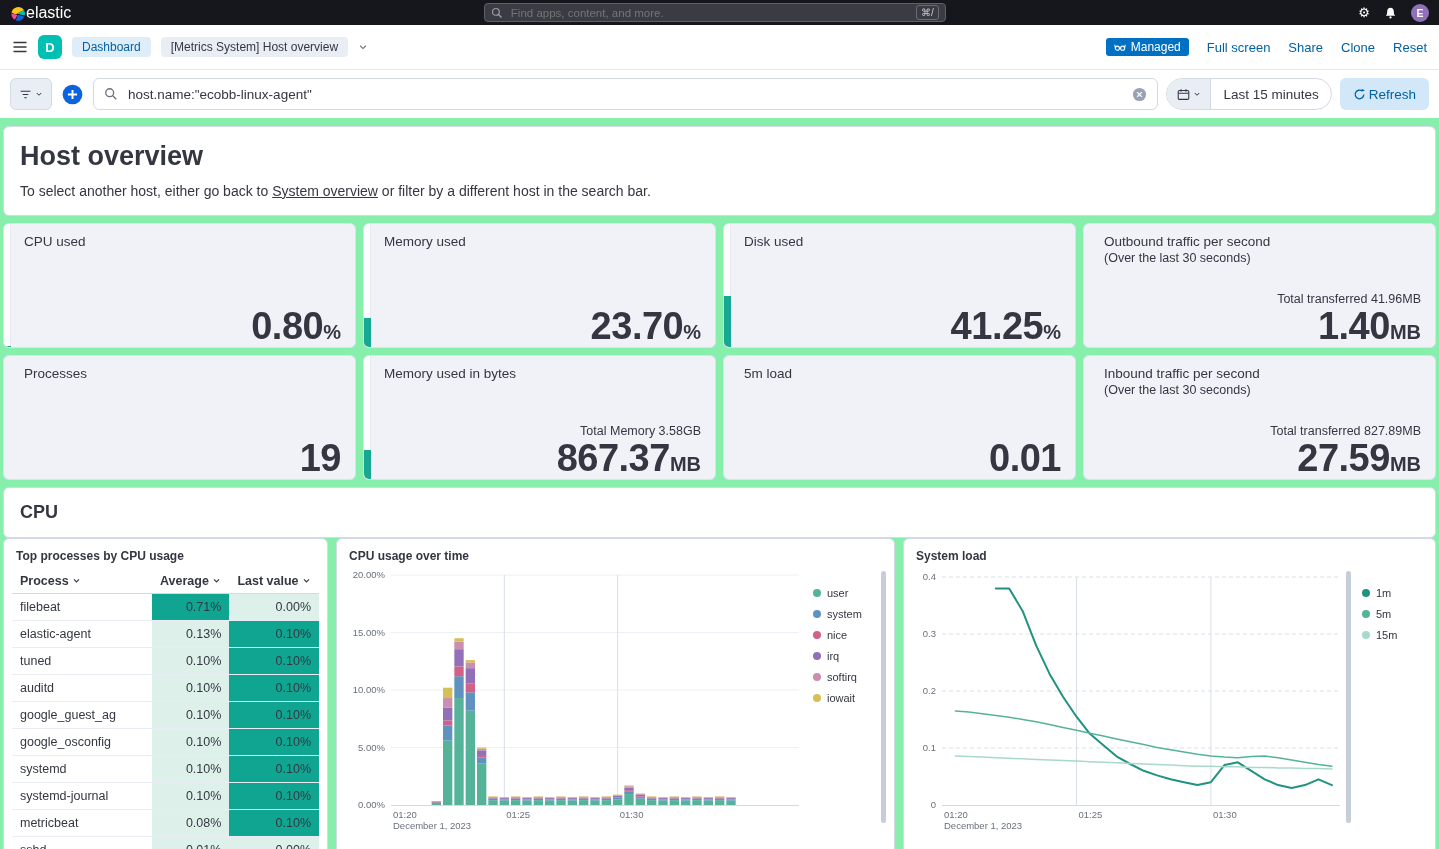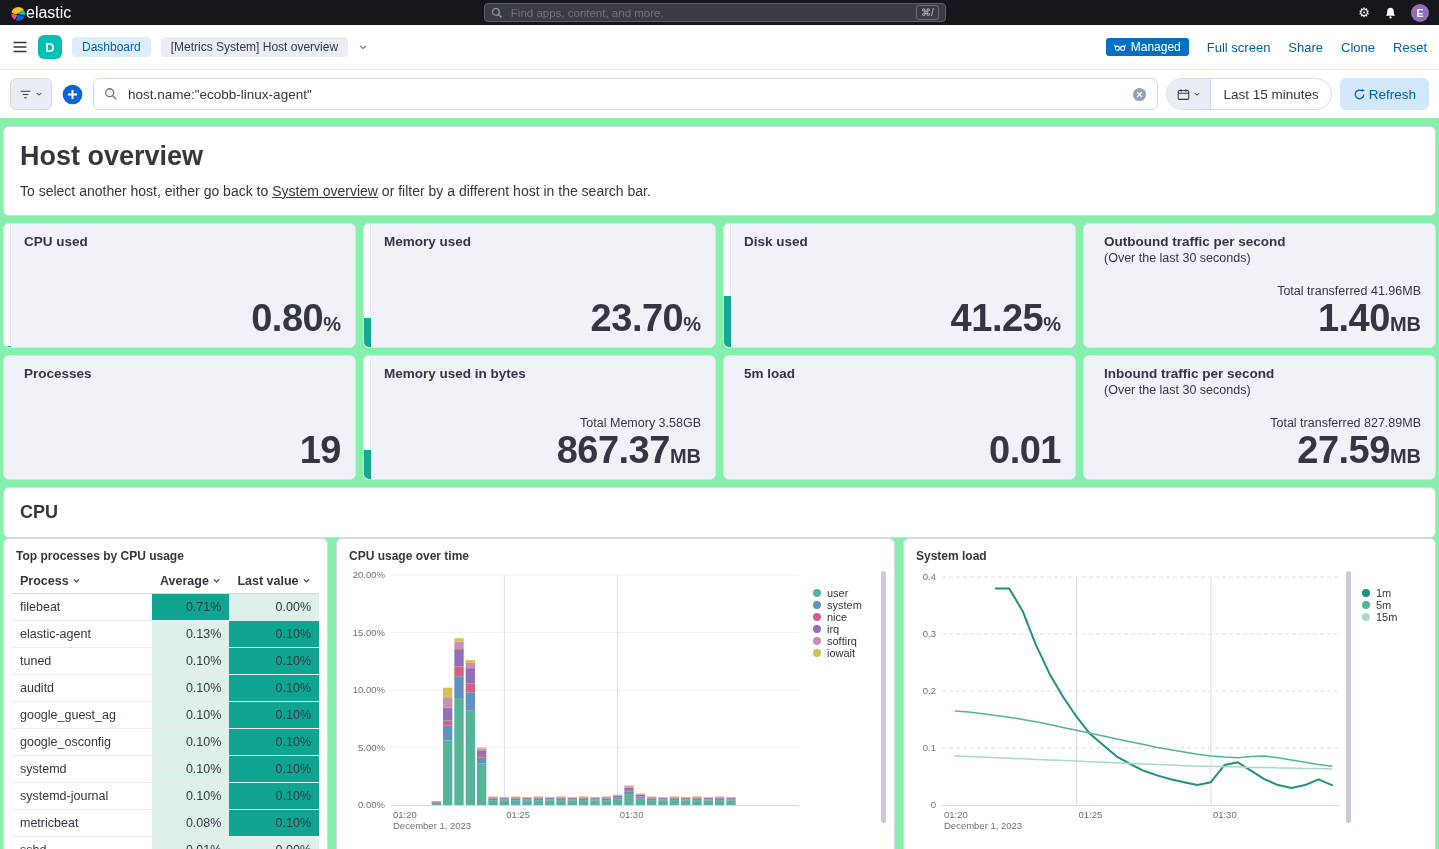--- a/index.html
+++ b/index.html
@@ -52,43 +52,43 @@
   .header-panel { padding:14px 16px 16px; margin-bottom:7px; }
   .page-title { font-size:27px; font-weight:700; margin:0 0 11px; }
   .page-desc { font-size:14px; }
   .inline-link { color:inherit; text-decoration:underline; cursor:pointer; }
 
   .metric-grid { display:grid; grid-template-columns:repeat(4,1fr); gap:7px; margin-bottom:7px; }
   .metric-card { position:relative; height:125px; background:#F0F2F8; border:1px solid #DCE1EC; border-radius:6px;
     padding:10px 14px 8px 20px; overflow:hidden; }
   .metric-bar-track { position:absolute; left:0; top:0; bottom:0; width:7px; background:#FDFDFE; border-right:1px solid #E7EAF2; }
   .metric-bar-fill { position:absolute; left:0; bottom:0; width:7px; background:var(--accent,#16A892); }
-  .metric-title { font-size:13.5px; font-weight:700; }
+  .metric-title { font-size:13.5px; font-weight:400; }
   .metric-subtitle { font-size:12.5px; margin-top:2px; }
-  .metric-bottom { position:absolute; right:14px; bottom:8px; text-align:right; }
+  .metric-bottom { position:absolute; right:14px; bottom:0; text-align:right; }
   .metric-secondary { font-size:12.5px; margin-bottom:1px; }
   .metric-value { font-size:38px; font-weight:700; letter-spacing:-0.5px; line-height:1.05; }
   .metric-unit { font-size:20px; font-weight:700; }
 
   .section-panel { padding:14px 16px; margin-bottom:0; }
   .section-title { font-size:18px; font-weight:700; }
 
   .bottom-grid { display:grid; grid-template-columns:325px 559px 1fr; gap:8px; align-items:start; }
   .bottom-panel { height:420px; position:relative; padding:8px 8px; overflow:hidden; }
   .chart-title { font-size:12px; font-weight:700; margin:2px 0 6px 4px; }
 
   table.proc { width:100%; border-collapse:collapse; font-size:12.5px; margin-top:2px; }
   table.proc th { text-align:left; font-weight:700; font-size:12.5px; padding:5px 8px; border-bottom:1px solid #D3DAE6; white-space:nowrap; }
   table.proc td { padding:6px 8px; border-bottom:1px solid #E9EDF3; }
   td.value-cell { text-align:right; }
   .cell-dark { background:var(--cell-dark,#10A591); }
   .cell-light { background:var(--cell-light,#DDF0EA); }
 
   .chart-flex { display:flex; align-items:flex-start; }
-  .legend { display:flex; flex-direction:column; padding-top:18px; padding-left:6px; }
+  .legend { display:flex; flex-direction:column; gap:9px; padding-top:18px; padding-left:6px; }
   .legend-item { display:flex; align-items:center; gap:6px; }
   .legend-dot { width:8px; height:8px; border-radius:50%; flex:0 0 8px; }
   .legend-label { font-size:11px; color:#343741; }
 
   svg text.tick { font-size:9.5px; fill:#69707D; font-family:"Liberation Sans", sans-serif; }
 
   .fake-scrollbar { position:absolute; width:5px; border-radius:3px; background:#C6CDD8; top:32px; height:252px; }
 </style>
 </head>
 <body>

